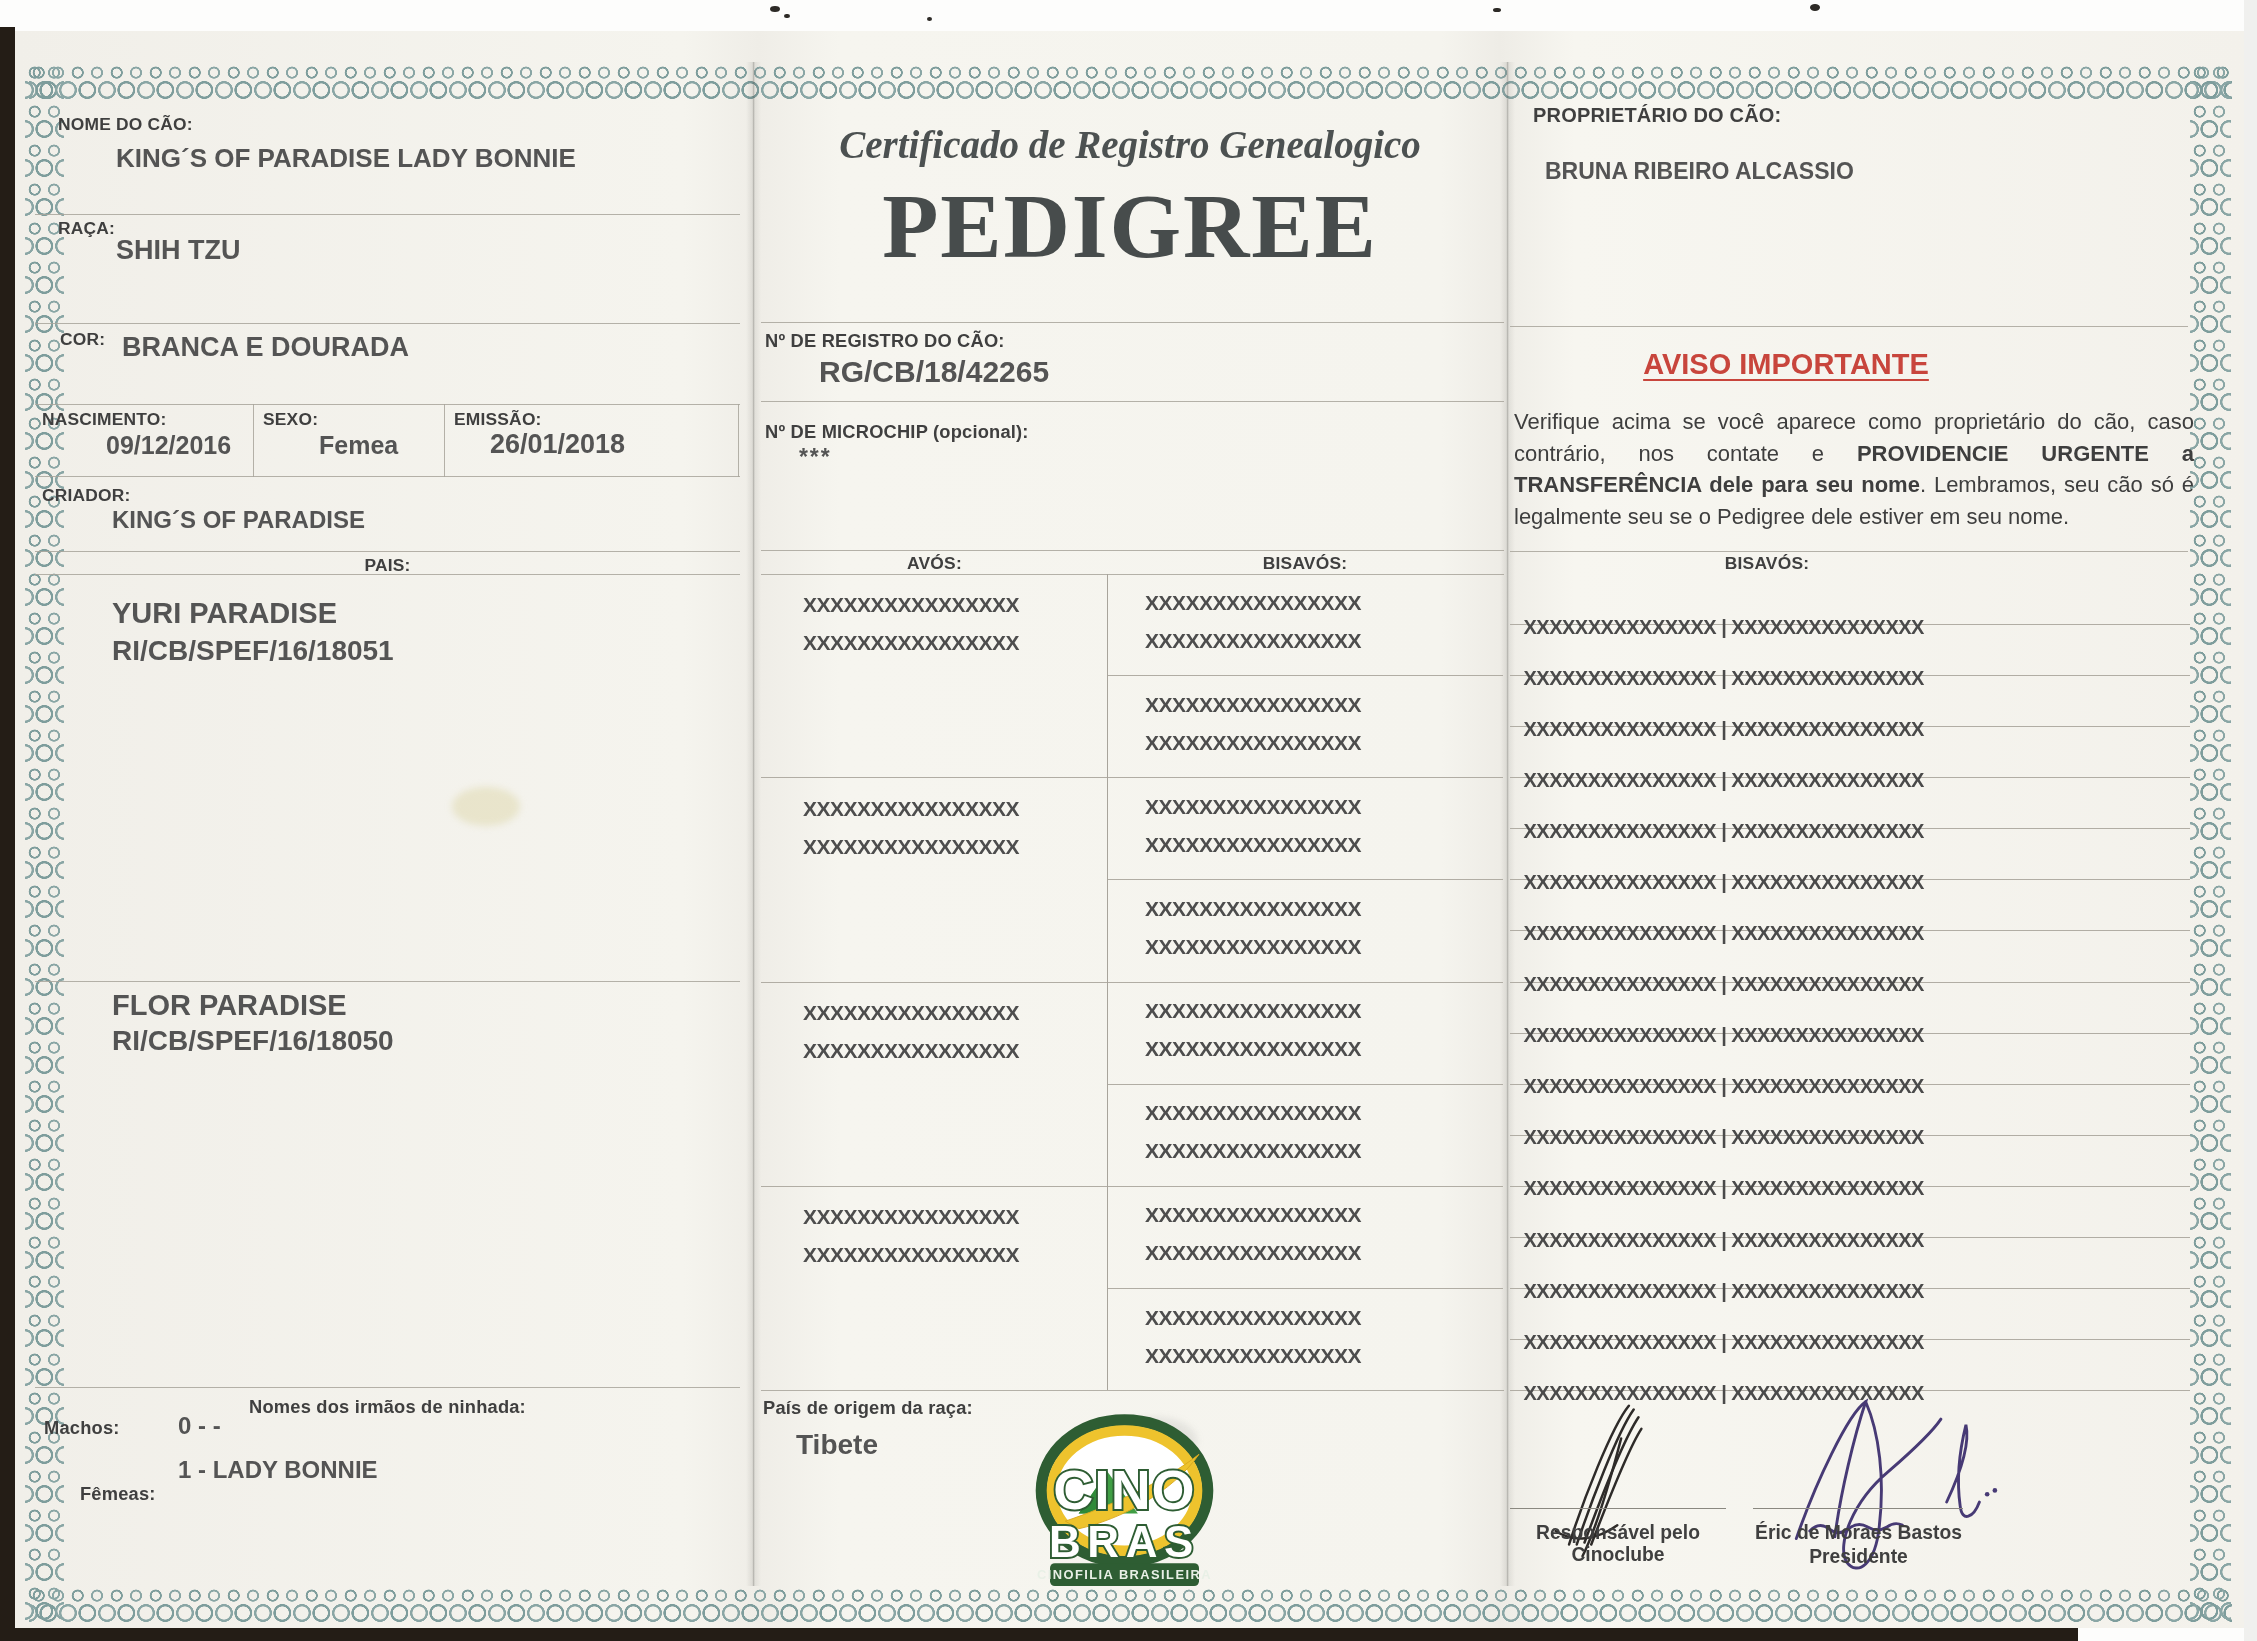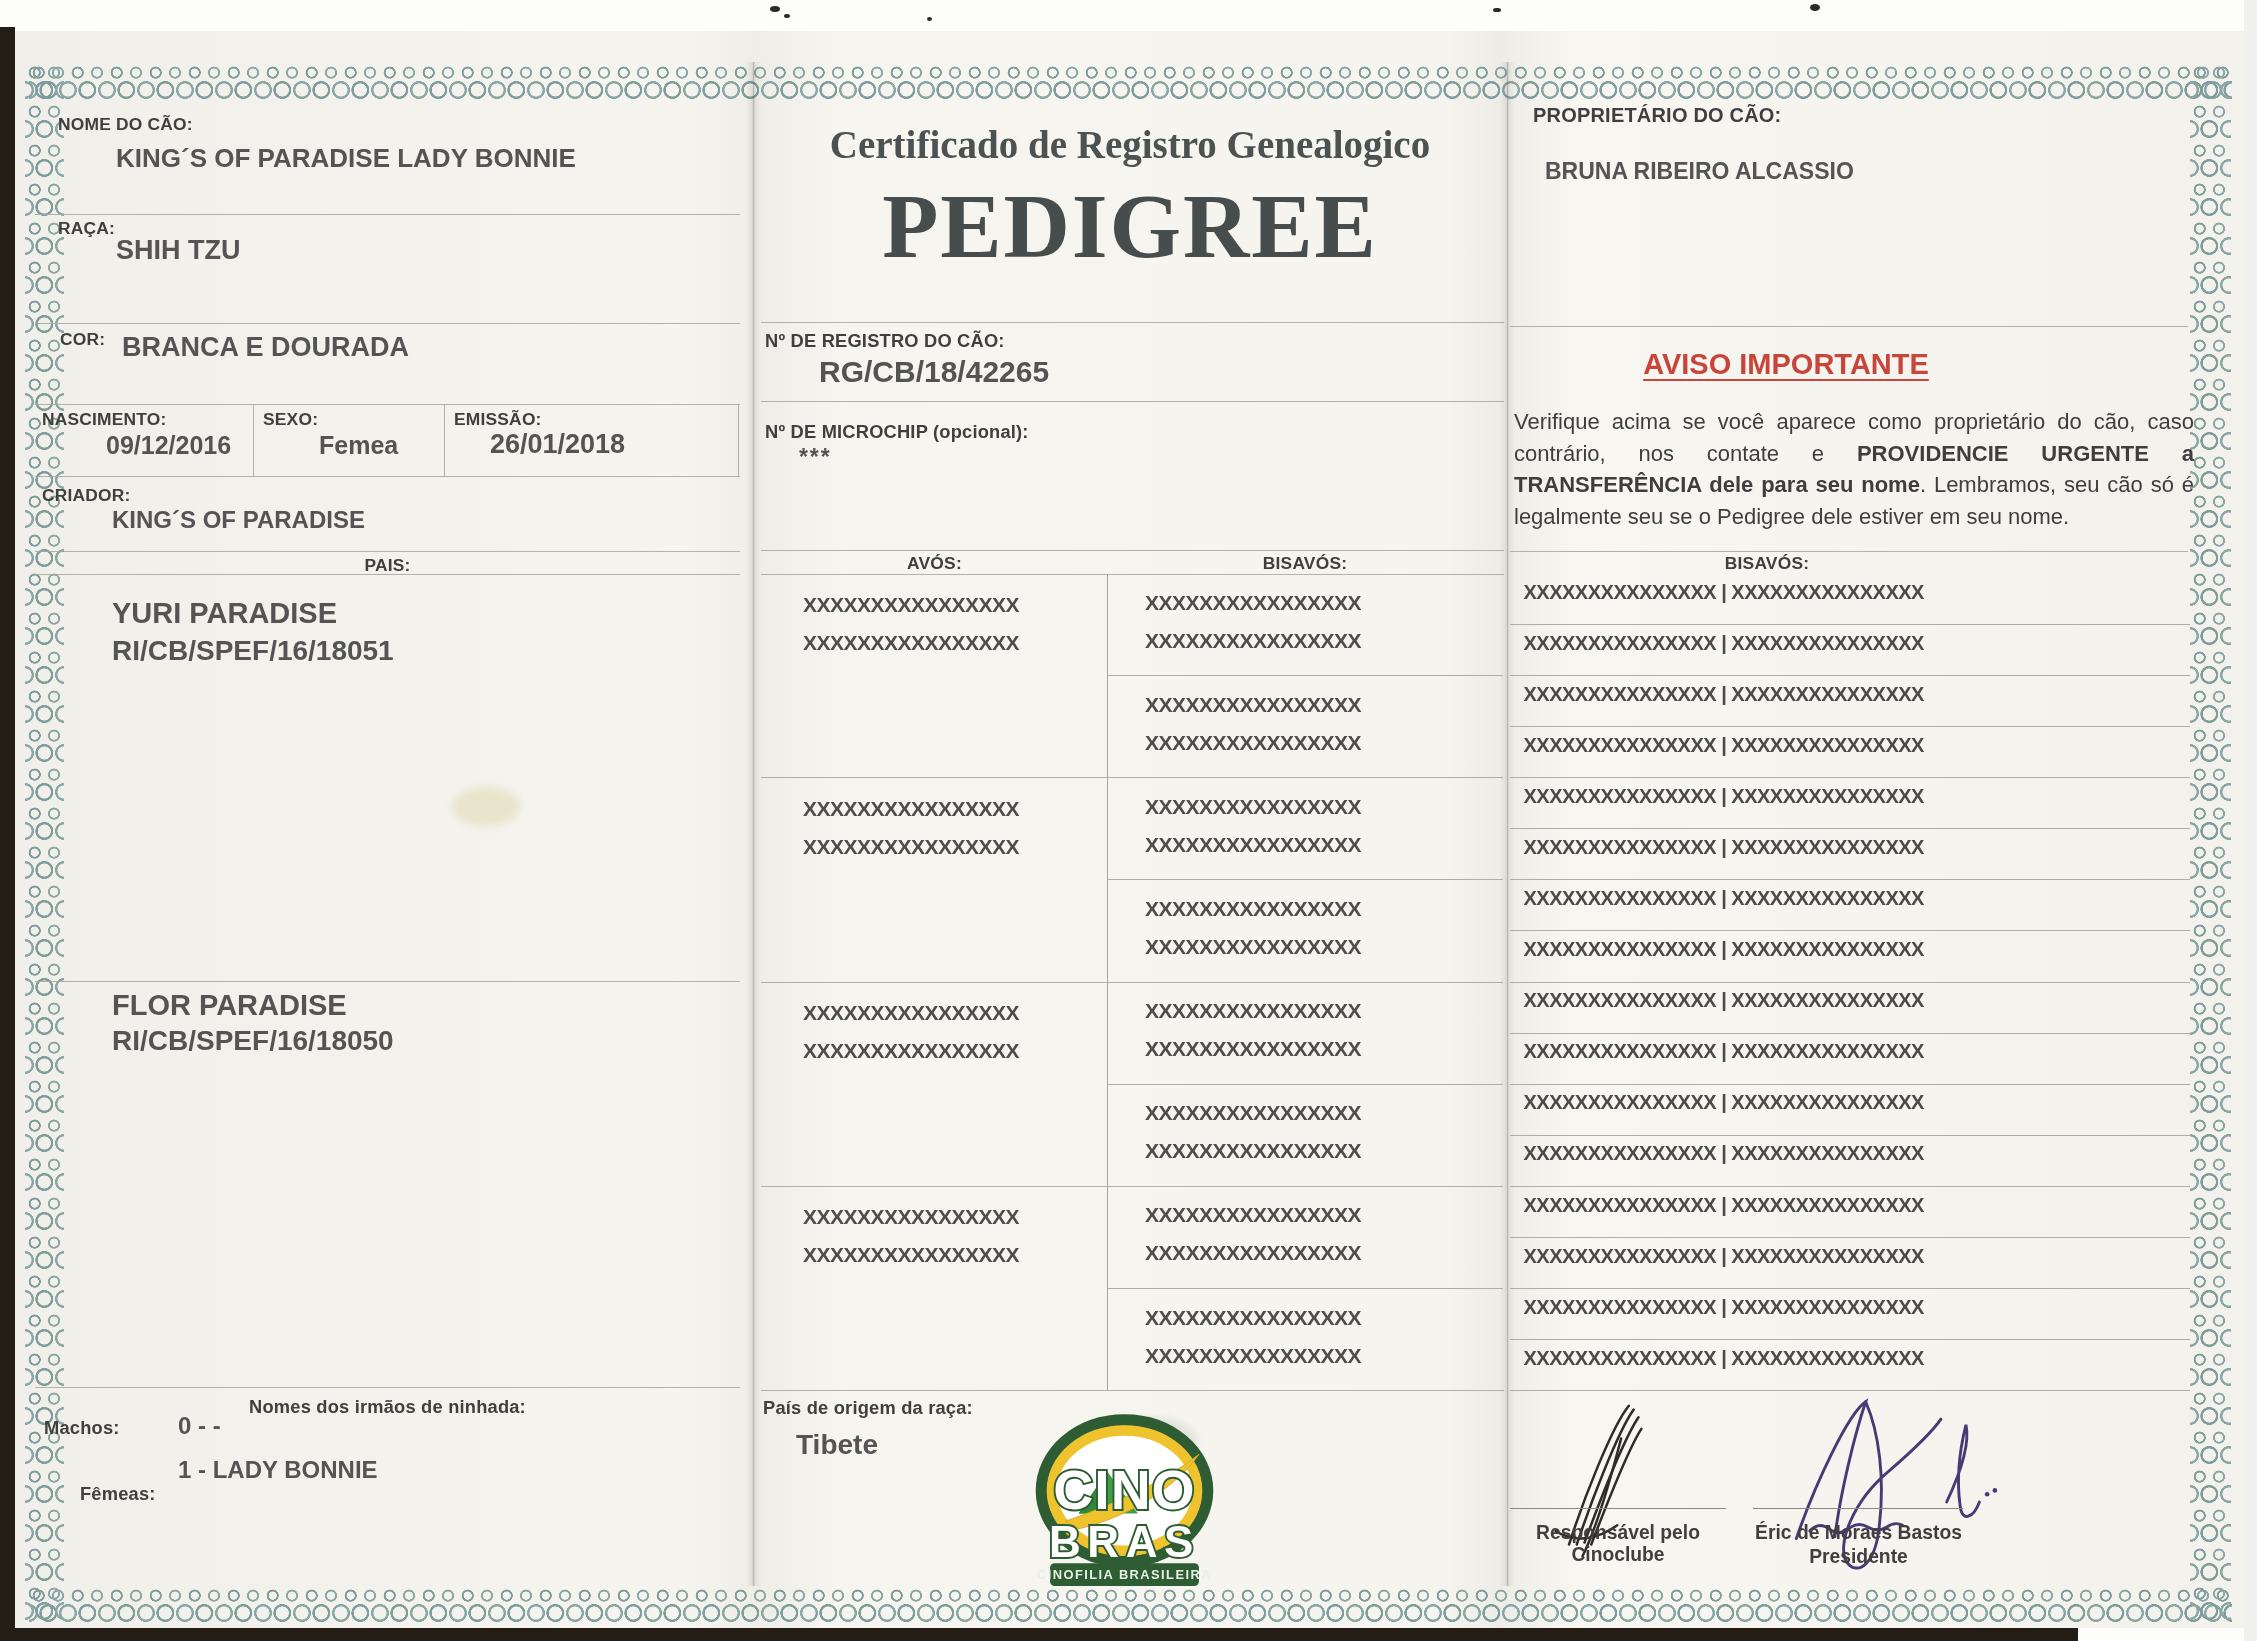--- a/index.html
+++ b/index.html
@@ -36,38 +36,38 @@
   .smudge { position:absolute; border-radius:50%; filter:blur(3.9px); }
 
   .hline { position:absolute; height:1px; background:#a8a49b; opacity:.85; }
   .vline { position:absolute; width:1px; background:#a8a49b; opacity:.85; }
 
   .lbl { position:absolute; font-weight:bold; font-size:17.4px; color:#3f3f3f; letter-spacing:0.2px; white-space:nowrap; }
   .val { position:absolute; font-weight:700; color:#545454; white-space:nowrap; }
   .ctr { text-align:center; white-space:nowrap; }
 
   .script-title {
-    position:absolute; font-family:"Liberation Serif", serif; font-weight:600;
+    position:absolute; font-family:"Liberation Serif", serif; font-style:italic; font-weight:600;
     font-size:39px; color:#4c5151; text-align:center;
   }
   .main-title {
     position:absolute; font-family:"Liberation Serif", serif; font-weight:bold;
     font-size:92px; letter-spacing:1.9px; color:#474c4c; text-align:center; line-height:1;
   }
 
   .col { position:absolute; display:flex; flex-direction:column; }
   .col .cell { flex:1 1 0; min-height:0; }
   .avos-col .cell { padding:11.6px 0 0 42px; border-bottom:1px solid #b1ada4; }
   .avos-col .cell:last-child { border-bottom:none; }
   .bisavos-col { border-left:1px solid #a8a49b; }
   .bisavos-col .cell { padding:9.7px 0 0 37px; border-bottom:1px solid #b1ada4; }
   .bisavos-col .cell:last-child { border-bottom:none; }
   .xrow { font-weight:bold; font-size:21px; letter-spacing:-0.5px; color:#4d4d4d; line-height:38px; white-space:nowrap; }
 
-  .trisavos-col .cell { padding:6.8px 0 0 13.5px; border-bottom:1px solid #b1ada4; font-weight:bold; font-size:20px; letter-spacing:-0.5px; color:#4a4a4a; white-space:nowrap; }
+  .trisavos-col .cell { padding:6.8px 0 0 13.5px; border-bottom:1px solid #b1ada4; font-weight:bold; font-size:20px; letter-spacing:-0.5px; color:#4a4a4a; white-space:nowrap;margin-top:35px; }
 
   .warning-title {
     position:absolute; font-weight:bold; font-size:29px; color:#c8453c;
     text-decoration:underline; text-decoration-thickness:1.9px; text-underline-offset:4.8px;
   }
   .warning-body {
     position:absolute; font-size:22px; color:#3e3e3e; line-height:1.44; text-align:justify;
   }
   .sigline { position:absolute; height:1px; background:#8a8880; }
   .siglabel { position:absolute; font-weight:bold; font-size:19.3px; color:#3f3f3f; text-align:center; }

